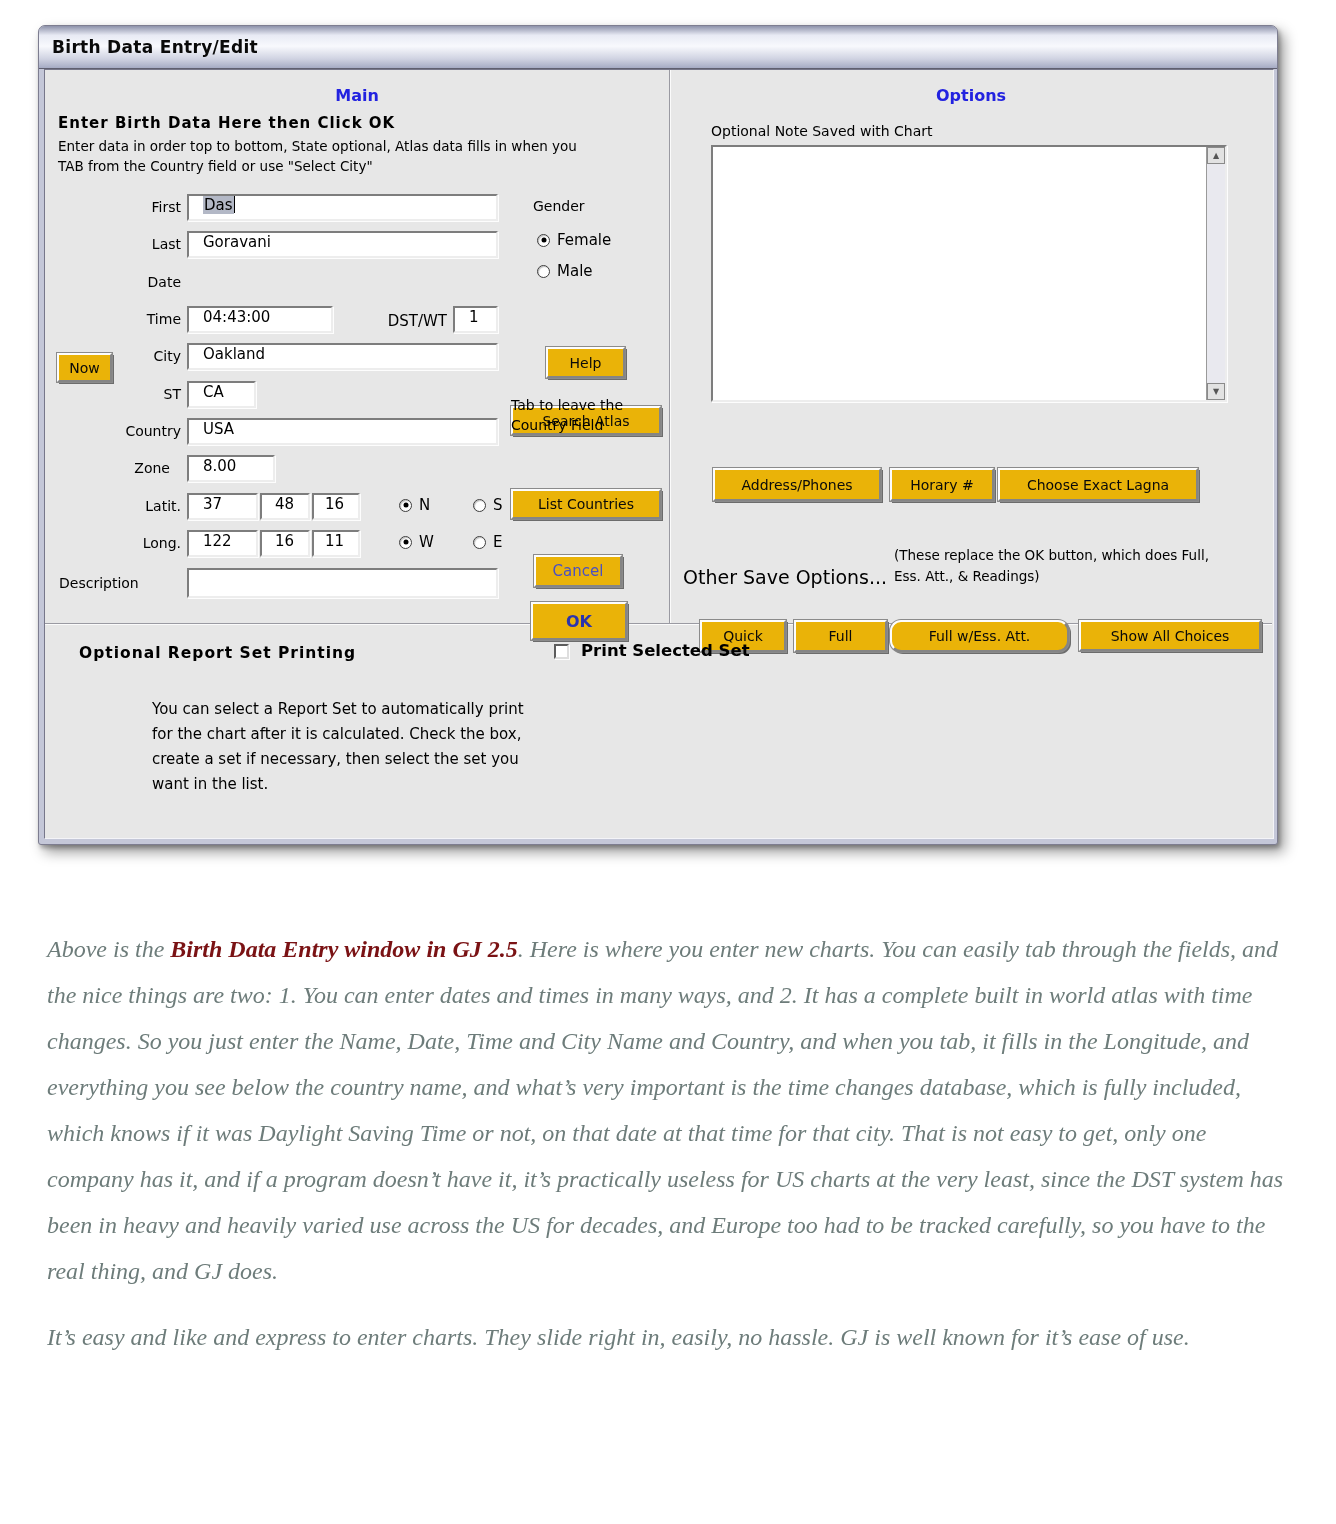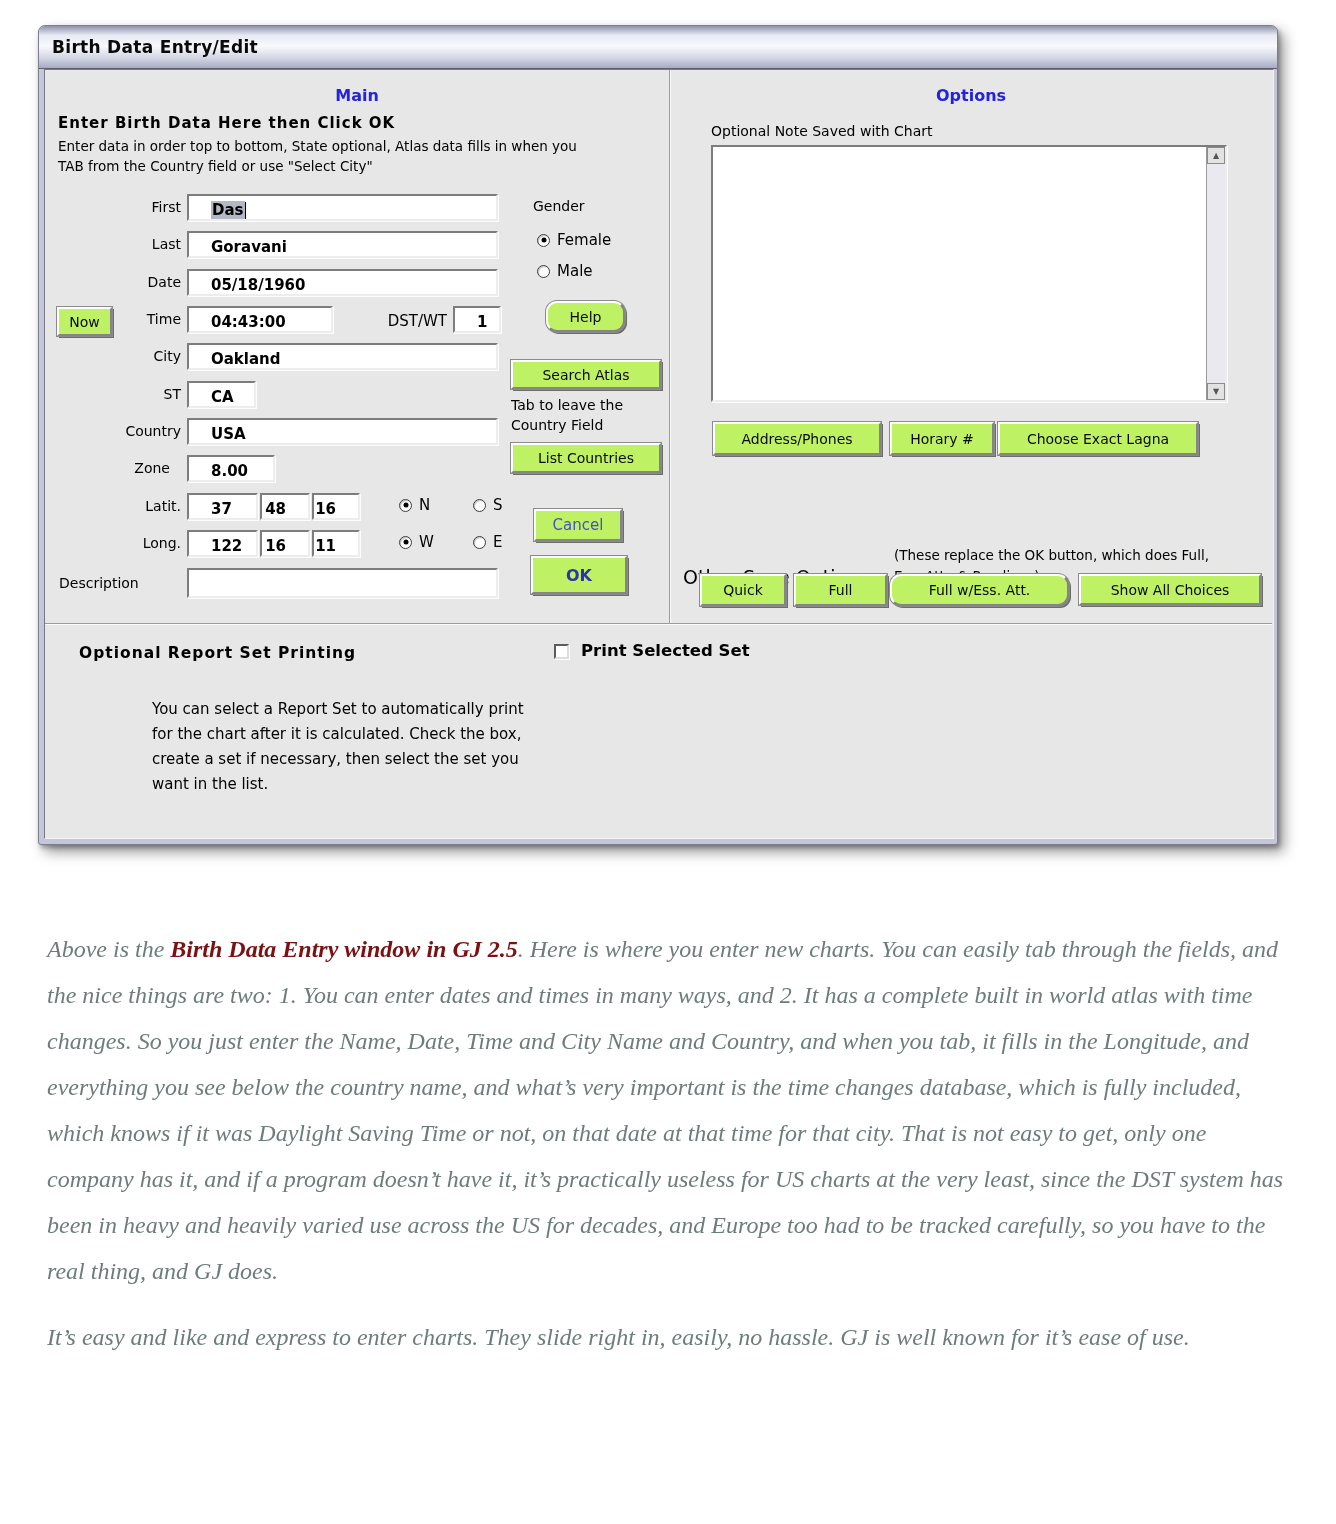--- a/index.html
+++ b/index.html
@@ -31,31 +31,31 @@
   .hdivider { position:absolute; left:6px; top:597px; width:1227px; height:1px; background:#9a9aa2; box-shadow:0 1px 0 #fbfbfb; }
 
   
   .sec-head { position:absolute; text-align:center; font-size:16px; font-weight:bold; color:#2222e0; }
   .lbl { position:absolute; font-size:14px; color:#000; text-align:right; white-space:nowrap; }
   .txt { position:absolute; font-size:13.5px; color:#000; white-space:nowrap; }
   .field {
     position:absolute; height:27px; background:#fff;
     border:2px solid; border-color:#7d7d7d #ededed #ededed #7d7d7d;
     box-shadow:1px 1px 0 #fdfdfd;
-    display:flex; align-items:flex-end; padding:0 22px;
-    font-size:15px; color:#000; white-space:nowrap; overflow:hidden;font-weight:bold;
+    display:flex; align-items:flex-start; padding:0 14px;
+    font-size:15px; color:#000; white-space:nowrap; overflow:hidden;
   }
   .hl { background:#b3b8c6; padding:0 1px; }
   .caret { width:1px; height:17px; background:#000; margin-left:0; }
   .btn {
-    position:absolute; background:#bef264;
+    position:absolute; background:#eab308;
     border:2px solid; border-color:#fdfdfd #858585 #858585 #fdfdfd;
     box-shadow:0 0 0 1px #8b8b8b, 2px 2px 0 #6c6c6c;
     display:flex; align-items:center; justify-content:center;
-    font-size:14px; color:#0a0a0a; cursor:pointer; white-space:nowrap;
+    font-size:14px; color:#0a0a0a; cursor:pointer; white-space:nowrap;margin-top:46px;
   }
   .btn.blue { color:#4a50c4; }
   .btn.ok { color:#2a34ae; font-weight:bold; font-size:16px; }
   .radio-row { position:absolute; display:flex; align-items:center; gap:7px; cursor:pointer; }
   .radio {
     width:13px; height:13px; border-radius:50%;
     background:#fff; border:1.5px solid #3d3d3d;
     box-shadow:inset 1px 1px 1px rgba(0,0,0,.25);
     position:relative; flex:0 0 auto;
   }
@@ -111,21 +111,20 @@
     <div class="lbl" style="left:12px; top:173px; width:130px;">First</div>
     <div class="field" style="left:148px; top:168px; width:311px;">
       <span class="hl">Das</span>
         <span class="caret"></span>
     </div>
 
     <div class="lbl" style="left:12px; top:210px; width:130px;">Last</div>
     <div class="field" style="left:148px; top:205px; width:311px;">Goravani</div>
 
     <div class="lbl" style="left:12px; top:248px; width:130px;">Date</div>
-    <div class="field" style="left:148px; top:243px; width:311px;">05/18/1960</div>
 
     <div class="btn" style="left:18px; top:281px; width:55px; height:29px;">Now</div>
     <div class="lbl" style="left:12px; top:285px; width:130px;">Time</div>
     <div class="field" style="left:148px; top:280px; width:146px;">04:43:00</div>
     <div class="lbl" style="left:300px; top:286px; width:108px; font-size:15px;">DST/WT</div>
     <div class="field" style="left:414px; top:280px; width:45px;">1</div>
 
     <div class="lbl" style="left:12px; top:322px; width:130px;">City</div>
     <div class="field" style="left:148px; top:317px; width:311px;">Oakland</div>
 
@@ -170,21 +169,21 @@
     <div class="txt" style="left:494px; top:172px; font-size:14px;">Gender</div>
     <div class="radio-row" style="left:498px; top:205px;">
       <span class="radio checked"></span>
       <span class="rlabel">Female</span>
     </div>
     <div class="radio-row" style="left:498px; top:236px;">
       <span class="radio"></span>
       <span class="rlabel">Male</span>
     </div>
 
-    <div class="btn" style="left:507px; top:275px; width:79px; height:31px;border-radius:11px;">Help</div>
+    <div class="btn" style="left:507px; top:275px; width:79px; height:31px;">Help</div>
     <div class="btn" style="left:472px; top:334px; width:150px; height:29px;">Search Atlas</div>
     <div class="txt" style="left:472px; top:371px; font-size:14px;">Tab to leave the</div>
     <div class="txt" style="left:472px; top:391px; font-size:14px;">Country Field</div>
     <div class="btn" style="left:472px; top:417px; width:150px; height:30px;">List Countries</div>
     <div class="btn blue" style="left:495px; top:483px; width:88px; height:32px; font-size:15px;">Cancel</div>
     <div class="btn ok" style="left:492px; top:530px; width:96px; height:38px;">OK</div>
 
     <div class="sec-head" style="left:630px; top:60px; width:604px;">Options</div>
     <div class="txt" style="left:672px; top:97px; font-size:14px;">Optional Note Saved with Chart</div>
     <div class="textarea" style="left:672px; top:119px; width:516px; height:257px;">

